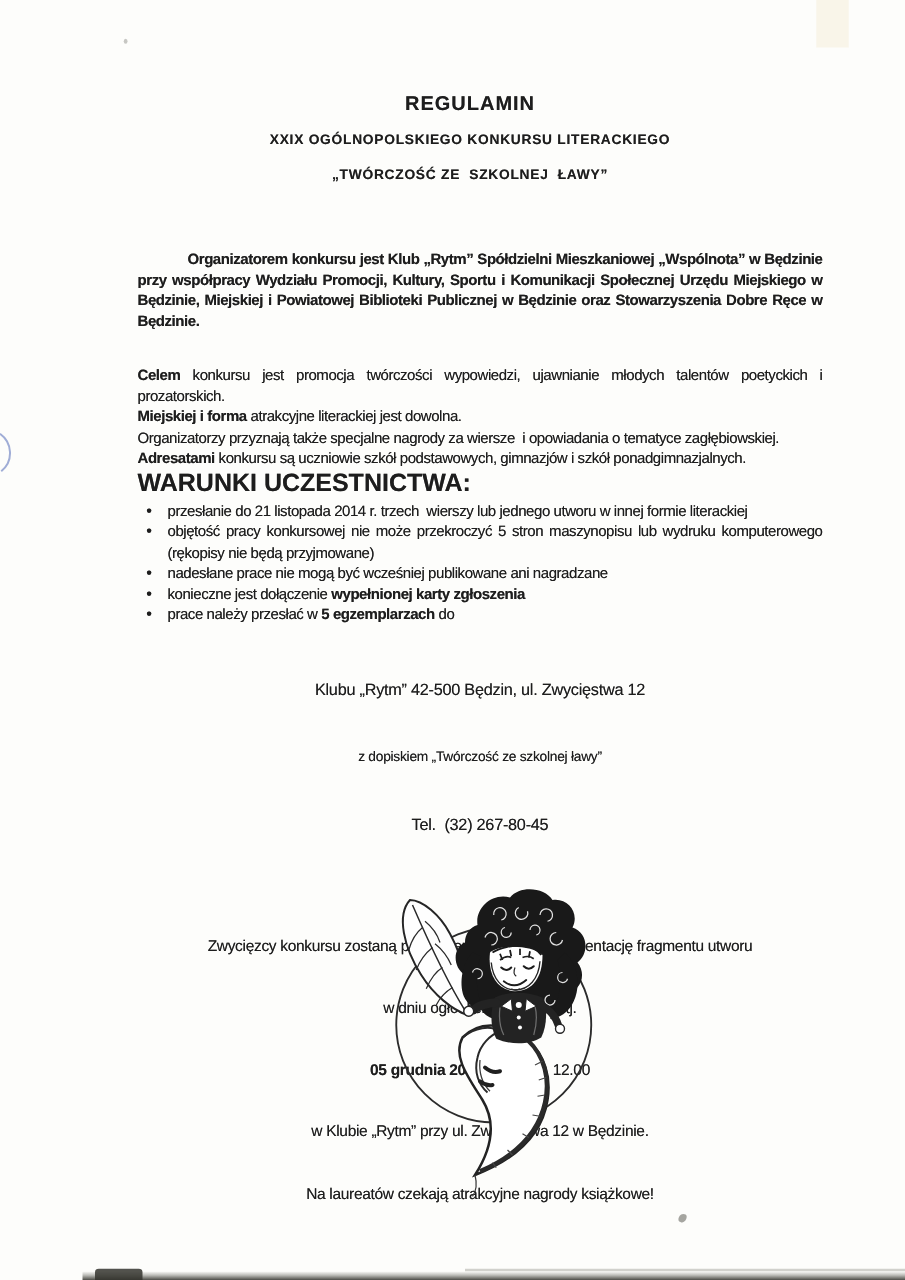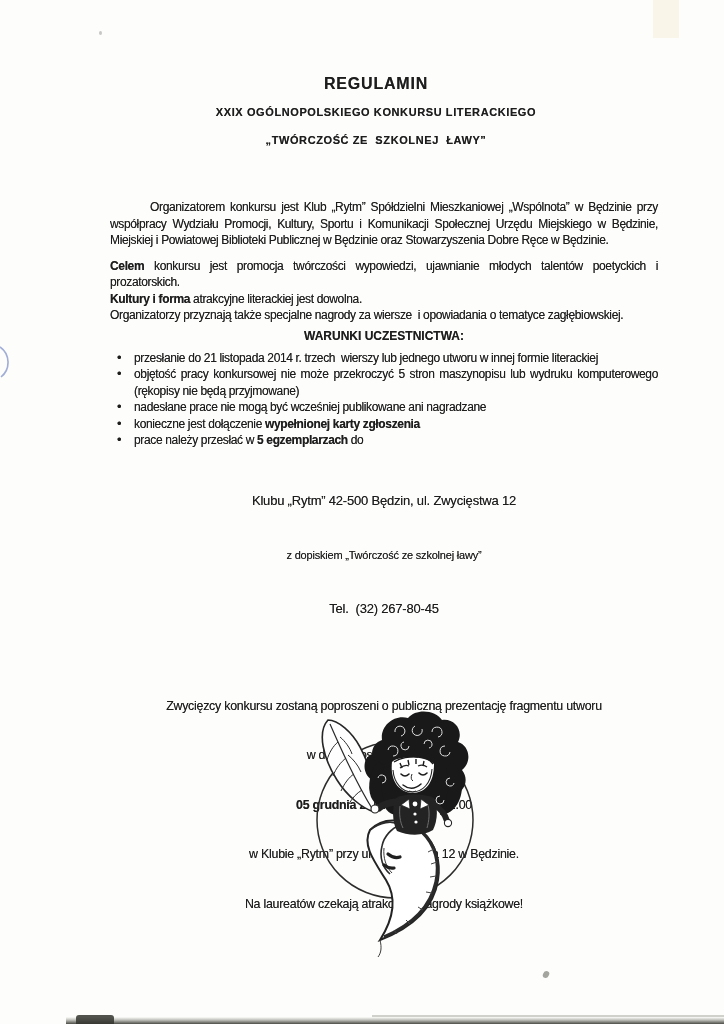--- a/index.html
+++ b/index.html
@@ -21,23 +21,23 @@
     letter-spacing:.8px;font-size:16px;
   }
   .heading .h-line.small{font-size:11px;letter-spacing:.6px;}
 
   
   .body-col{
     position:absolute;top:199px;left:110px;width:548px;
     font-size:12px;line-height:16.5px;letter-spacing:-0.35px;
   }
   .jt{margin:0;text-align:justify;white-space:pre-wrap;}
-  .intro{text-indent:40px;margin-bottom:9px;}
+  .intro{text-indent:40px;margin-bottom:27px;font-weight:bold;}
   .conditions-heading{
-    text-align:center;font-weight:bold;font-size:12px;
+    text-align:left;font-weight:bold;font-size:20px;
     letter-spacing:0;line-height:18px;margin:3px 0 5px;white-space:pre-wrap;
   }
   ul.conditions{list-style:none;margin:0;padding:0;}
   ul.conditions li{display:flex;align-items:flex-start;}
   .bullet-dot{width:17px;padding-left:7px;flex:none;font-size:13px;line-height:16.5px;}
   .li-text{flex:1;text-align:justify;white-space:pre-wrap;}
 
   .address{ text-align:center;margin-top:7px;line-height:18px;white-space:pre-wrap; }
   .address .addr-bold{font-weight:normal;font-size:13px;letter-spacing:-0.2px;}
   .address .addr-normal{font-size:11px;letter-spacing:-0.2px;}
@@ -73,22 +73,23 @@
     <div class="h-line small">XXIX OGÓLNOPOLSKIEGO KONKURSU LITERACKIEGO</div>
     <div class="h-line small">„TWÓRCZOŚĆ ZE  SZKOLNEJ  ŁAWY”</div>
   </div>
 
   <div class="body-col">
 
     <p class="jt intro">Organizatorem konkursu jest Klub „Rytm” Spółdzielni Mieszkaniowej „Wspólnota” w Będzinie przy współpracy Wydziału Promocji, Kultury, Sportu i Komunikacji Społecznej Urzędu Miejskiego w Będzinie, Miejskiej i Powiatowej Biblioteki Publicznej w Będzinie oraz Stowarzyszenia Dobre Ręce w Będzinie.</p>
 
     <div>
       <p class="jt"><b>Celem</b><span> konkursu jest promocja twórczości wypowiedzi, ujawnianie młodych talentów poetyckich i prozatorskich.</span></p>
-      <p class="jt"><b>Kultury i forma</b><span> atrakcyjne literackiej jest dowolna.</span></p>
+      <p class="jt"><b>Miejskiej i forma</b><span> atrakcyjne literackiej jest dowolna.</span></p>
       <p class="jt"><b></b><span>Organizatorzy przyznają także specjalne nagrody za wiersze  i opowiadania o tematyce zagłębiowskiej.</span></p>
+      <p class="jt"><b>Adresatami</b><span> konkursu są uczniowie szkół podstawowych, gimnazjów i szkół ponadgimnazjalnych.</span></p>
     </div>
 
     <div class="conditions-heading">WARUNKI UCZESTNICTWA:</div>
 
     <ul class="conditions">
       <li>
         <span class="bullet-dot">•</span>
         <span class="li-text"><span>przesłanie do 21 listopada 2014 r. trzech  wierszy lub jednego utworu w innej formie literackiej</span><b></b><span></span></span>
       </li>
       <li>

